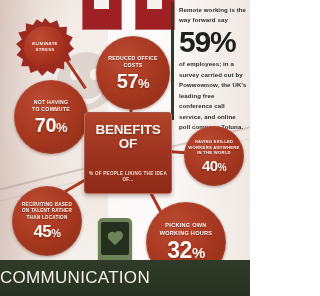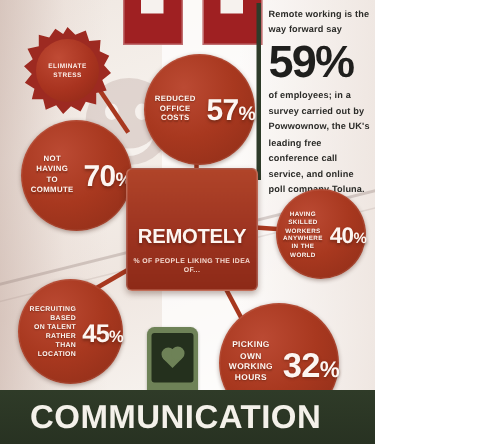--- a/index.html
+++ b/index.html
@@ -134,21 +134,21 @@
   }
 
   
   .node {
     position: absolute;
     border-radius: 50%;
     background: radial-gradient(circle at 36% 30%, #bb4a33 0%, #a8381f 48%, #8e2d18 100%);
     box-shadow: 0 1px 3px rgba(60,25,15,.38), inset 0 0 0 1px rgba(255,255,255,.08);
     color: #fdf6f2;
     display: flex;
-    flex-direction: row;
+    flex-direction: column;
     align-items: center;
     justify-content: center;
     text-align: center;
     box-sizing: border-box;
   }
   .node .lbl {
     font-size: 5.2px;
     font-weight: bold;
     line-height: 1.32;
     letter-spacing: .25px;
@@ -208,21 +208,21 @@
     color: #fbeee9;
     text-transform: uppercase;
     text-align: center;
   }
 
   
   .n-stress   { left: 16px;  top: 18px;  }
   .n-commute  { left: 14px;  top: 80px;  width: 74px;  height: 74px; }
   .n-office   { left: 96px;  top: 36px;  width: 74px;  height: 74px; }
   .n-skilled  { left: 184px; top: 126px; width: 60px;  height: 60px; }
-  .n-recruit  { left: 12px;  top: 186px; width: 70px;  height: 70px; text-align: right; }
+  .n-recruit  { left: 12px;  top: 186px; width: 70px;  height: 70px; }
   .n-hours    { left: 146px; top: 202px; width: 80px;  height: 80px; }
 
   .n-skilled .lbl { font-size: 4.2px; line-height: 1.3; }
   .n-skilled .pct { font-size: 15px; }
   .n-skilled .pct small { font-size: 10px; }
   .n-recruit .lbl { font-size: 4.6px; }
   .n-recruit .pct { font-size: 17px; }
   .n-recruit .pct small { font-size: 11px; }
   .n-hours .lbl { font-size: 5.6px; }
   .n-hours .pct { font-size: 23px; }
@@ -316,24 +316,23 @@
   
   .footer {
     position: absolute;
     left: 0; bottom: 0;
     width: 250px; height: 36px;
     background: linear-gradient(180deg, #2f3b28 0%, #283222 100%);
     display: flex;
     align-items: center;
   }
   .footer .ftitle {
-    margin-left: 20px;
     color: #f4f1ea;
-    font-size: 22px;
-    font-weight: bold;
+    font-size: 17px;
+    font-weight: normal;
     letter-spacing: .3px;
     text-transform: uppercase;
   }
 </style>
 </head>
 <body>
 
 <div id="page">
 
   <div class="bg-base"></div>
@@ -430,23 +429,22 @@
 
   <div class="tablet">
     <div class="screen">
       <div class="heart"></div>
     </div>
     <div class="home"></div>
   </div>
 
   <div class="hub">
     <div class="title">
+      <span>BENEFITS OF</span><br>
       <br>
-      <br>
-      <span>REMOTELY</span>
     </div>
     <div class="sub">% OF PEOPLE LIKING THE IDEA OF...</div>
   </div>
 
   <div class="footer">
     <div class="ftitle">COMMUNICATION</div>
   </div>
 
 </div>
 

